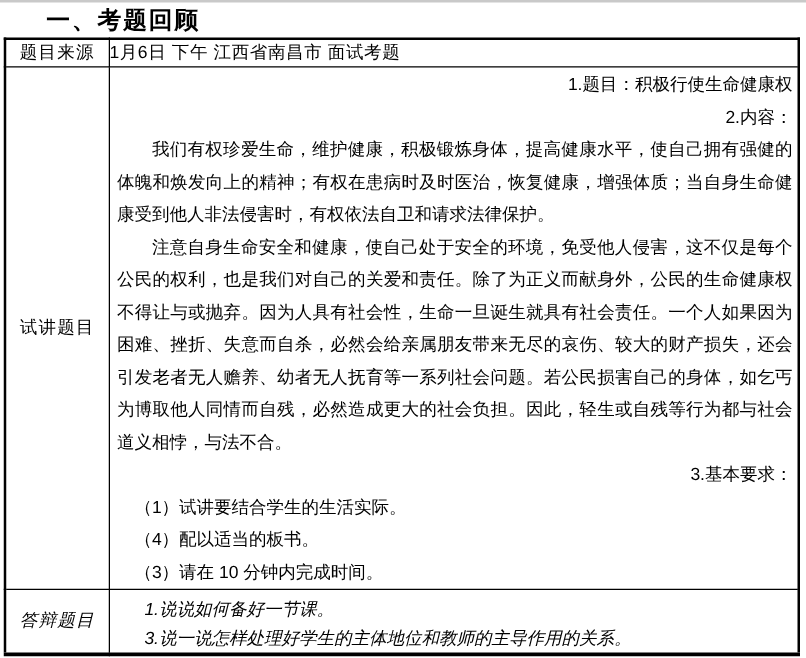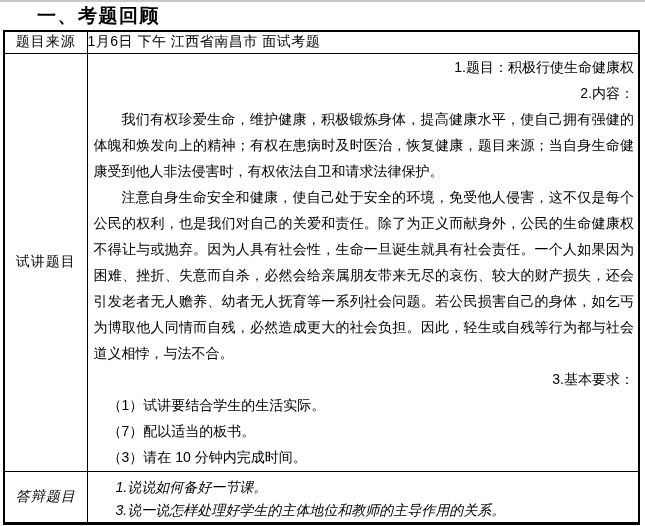--- a/index.html
+++ b/index.html
@@ -81,25 +81,25 @@
     <tbody>
         <tr class="source-row">
       <td class="label-cell">题目来源</td>
       <td class="source-cell">1月6日 下午 江西省南昌市 面试考题</td>
     </tr>
     <tr class="lecture-row">
       <td class="label-cell">试讲题目</td>
       <td class="content-cell">
         <p class="num">1.题目：积极行使生命健康权</p>
         <p class="num">2.内容：</p>
-        <p class="para">我们有权珍爱生命，维护健康，积极锻炼身体，提高健康水平，使自己拥有强健的体魄和焕发向上的精神；有权在患病时及时医治，恢复健康，题目来源；当自身生命健康受到他人非法侵害时，有权依法自卫和请求法律保护。</p>
+        <p class="para">我们有权珍爱生命，维护健康，积极锻炼身体，提高健康水平，使自己拥有强健的体魄和焕发向上的精神；有权在患病时及时医治，恢复健康，增强体质；当自身生命健康受到他人非法侵害时，有权依法自卫和请求法律保护。</p>
         <p class="para">注意自身生命安全和健康，使自己处于安全的环境，免受他人侵害，这不仅是每个公民的权利，也是我们对自己的关爱和责任。除了为正义而献身外，公民的生命健康权不得让与或抛弃。因为人具有社会性，生命一旦诞生就具有社会责任。一个人如果因为困难、挫折、失意而自杀，必然会给亲属朋友带来无尽的哀伤、较大的财产损失，还会引发老者无人赡养、幼者无人抚育等一系列社会问题。若公民损害自己的身体，如乞丐为博取他人同情而自残，必然造成更大的社会负担。因此，轻生或自残等行为都与社会道义相悖，与法不合。</p>
         <p class="num">3.基本要求：</p>
         <p class="paren">（1）试讲要结合学生的生活实际。</p>
-        <p class="paren">（7）配以适当的板书。</p>
+        <p class="paren">（4）配以适当的板书。</p>
         <p class="paren">（3）请在 10 分钟内完成时间。</p>
       </td>
     </tr>
     <tr class="defense-row">
       <td class="label-cell">答辩题目</td>
       <td class="defense-cell">
         <p>1.说说如何备好一节课。</p>
         <p>3.说一说怎样处理好学生的主体地位和教师的主导作用的关系。</p>
       </td>
     </tr>

